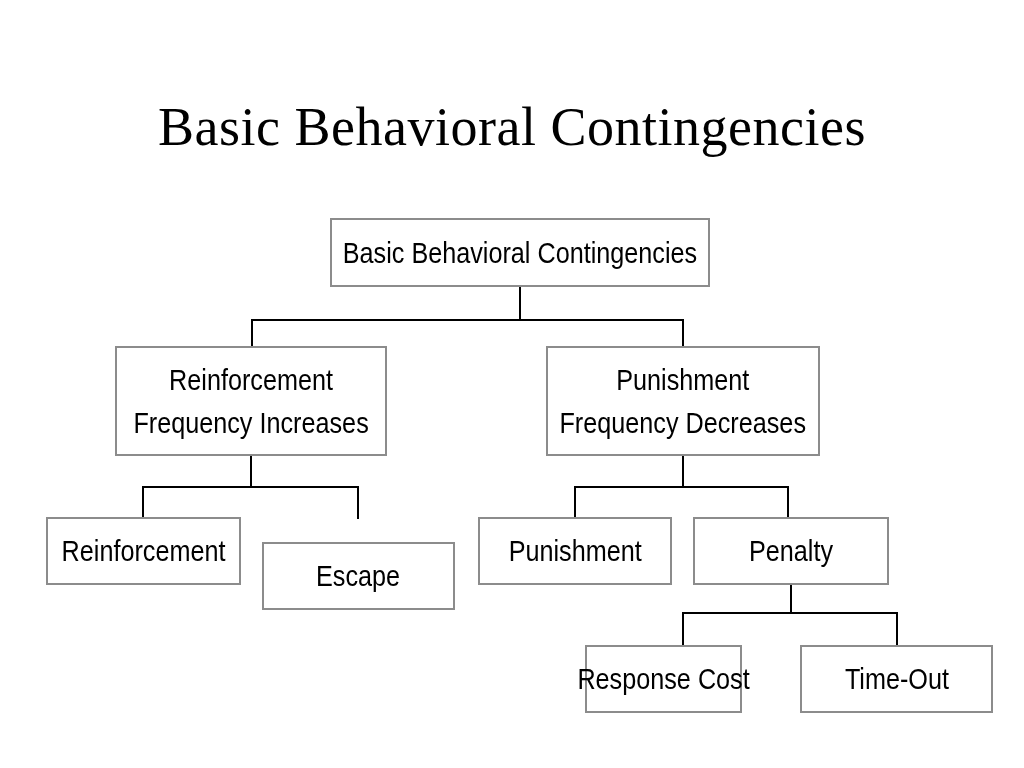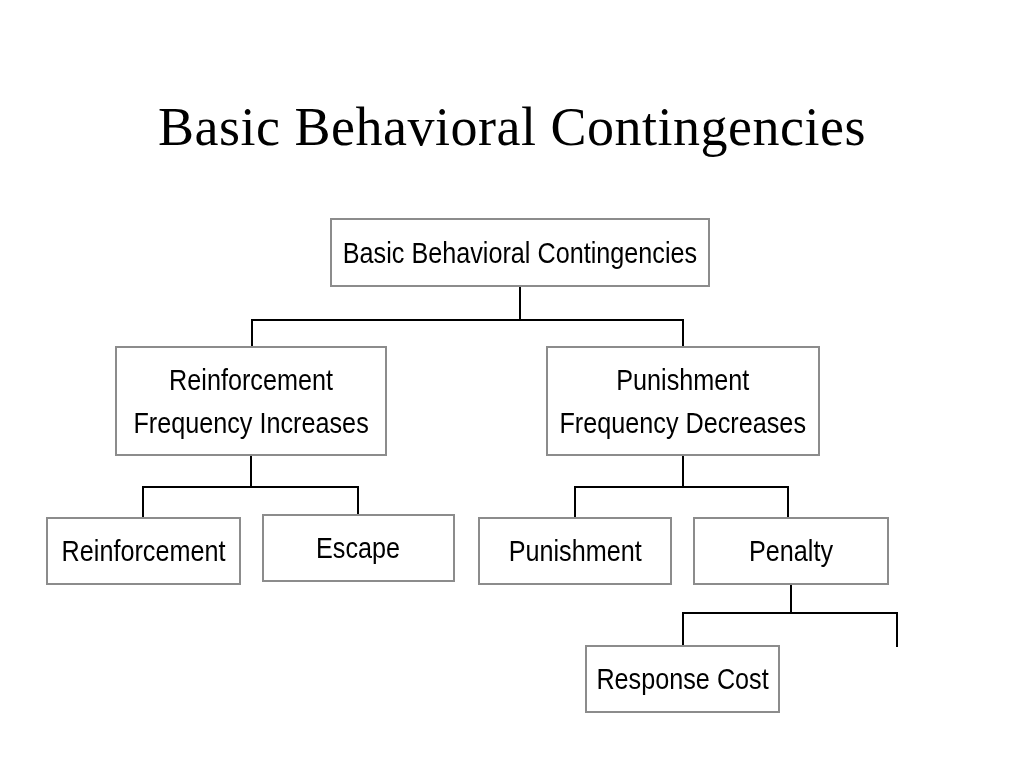--- a/index.html
+++ b/index.html
@@ -59,24 +59,24 @@
     transform-origin: 50% 50%;
     white-space: nowrap;
     text-align: center;
   }
   .line { display: block; }
 
   #n-root        { left: 330px; top: 218px; width: 380px; height: 69px;  }
   #n-branch-rf   { left: 115px; top: 346px; width: 272px; height: 110px; }
   #n-branch-pu   { left: 546px; top: 346px; width: 274px; height: 110px; }
   #n-reinforce   { left: 46px;  top: 517px; width: 195px; height: 68px;  }
-  #n-escape      { left: 262px; top: 514px; width: 193px; height: 68px;  }
+  #n-escape      { left: 262px; top: 542px; width: 193px; height: 68px;  }
   #n-punishment  { left: 478px; top: 517px; width: 194px; height: 68px;  }
   #n-penalty     { left: 693px; top: 517px; width: 196px; height: 68px; align-items: center;  }
-  #n-respcost    { left: 585px; top: 645px; width: 195px; height: 68px;  }
+  #n-respcost    { left: 585px; top: 645px; width: 157px; height: 68px;  }
   #n-timeout     { left: 800px; top: 645px; width: 193px; height: 68px;  }
 </style>
 </head>
 <body>
 
 <div id="slide">
 
   <div id="slide-title">Basic Behavioral Contingencies</div>
 
   <svg id="connectors" viewBox="0 0 1024 768" xmlns="http://www.w3.org/2000/svg" shape-rendering="crispEdges">
@@ -133,14 +133,17 @@
   </div>
 
   <div class="node" id="n-penalty">
     <span class="label">Penalty</span>
   </div>
 
   <div class="node" id="n-respcost">
     <span class="label">Response Cost</span>
   </div>
 
+  <div class="node" id="n-timeout">
+    <span class="label">Time-Out</span>
+  </div>
 
 </div>
 
 </body></html>

